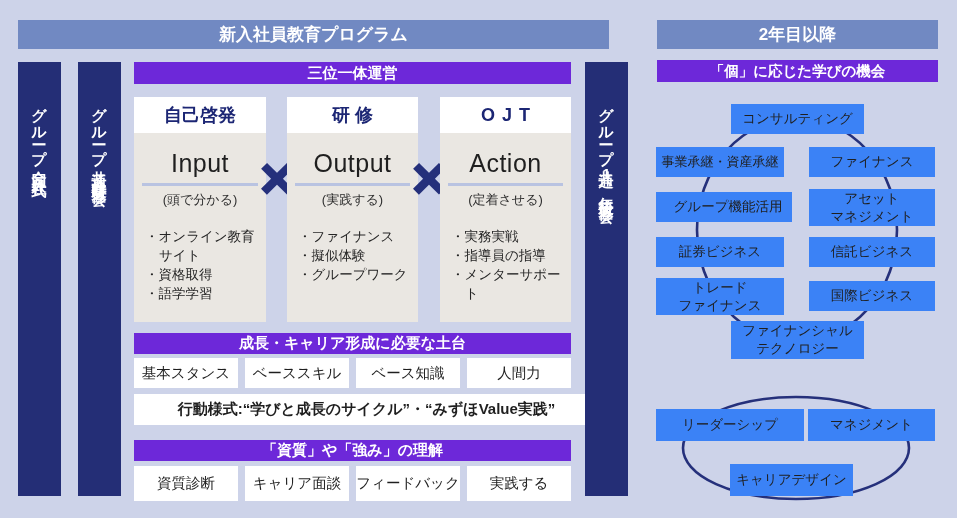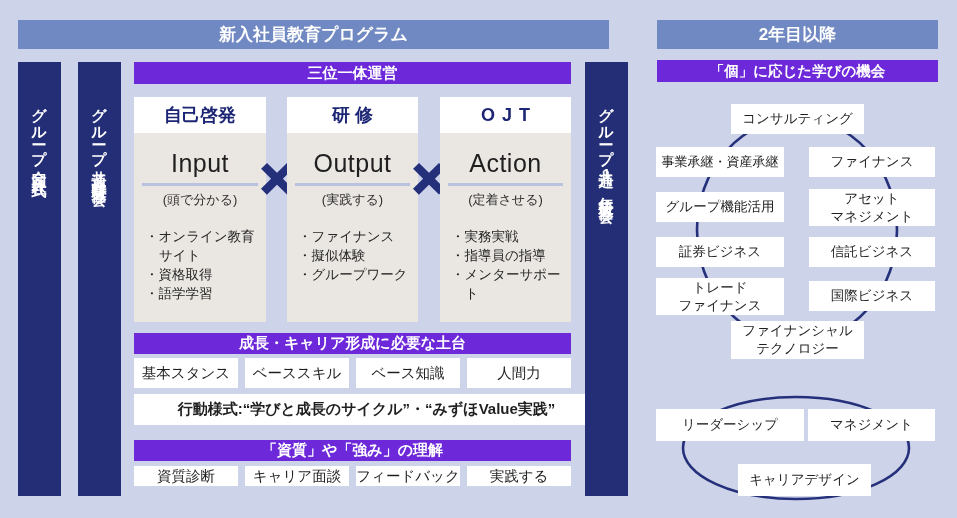--- a/index.html
+++ b/index.html
@@ -64,35 +64,35 @@
     position:absolute; top:146px; width:60px; text-align:center;
     font-size:58px; line-height:1.1; font-weight:bold; color:#25307b;
     -webkit-text-stroke:2px #25307b;
   }
   #x-1 { left:247px; }
   #x-2 { left:399px; }
 
   
   .row4 { position:absolute; left:134px; width:437px; display:flex; gap:7px; }
   #foundation-row    { top:358px; height:30px; }
-  #understanding-row { top:466px; height:20px; }
+  #understanding-row { top:466px; height:35px; }
   .cell {
     flex:1; background:#fff; display:flex; align-items:center; justify-content:center;
     font-size:14.5px; color:#1f1f1f;
   }
   #behavior-box {
     position:absolute; left:134px; top:394px; width:437px; height:31px; background:#fff;
     display:flex; align-items:center; justify-content:center;
     font-weight:bold; font-size:15px; color:#1f1f1f;padding-left:14px;
   }
 
   
   #circle-svg { position:absolute; left:640px; top:90px; }
   .cbox {
-    position:absolute; background:#ffffff;
+    position:absolute; background:#3b82f6;
     display:flex; align-items:center; justify-content:center;
     text-align:center; font-size:13.5px; color:#1f1f1f;
     white-space:pre-line; line-height:1.3;
   }
 </style>
 </head>
 <body>
 
 <div class="canvas">
 
@@ -180,28 +180,28 @@
   </div>
 
   <svg id="circle-svg" width="317" height="428">
     <ellipse cx="157" cy="140" rx="100" ry="112" fill="none" stroke="#25307b" stroke-width="2.6"></ellipse>
     <ellipse cx="156" cy="358" rx="113" ry="51" fill="none" stroke="#25307b" stroke-width="2.6"></ellipse>
   </svg>
 
   <div class="cbox" style="left:731px; top:104px; width:133px; height:30px;">コンサルティング</div>
   <div class="cbox" style="left:656px; top:147px; width:128px; height:30px; font-size:13px;">事業承継・資産承継</div>
   <div class="cbox" style="left:809px; top:147px; width:126px; height:30px;">ファイナンス</div>
-  <div class="cbox" style="left:656px; top:192px; width:128px; height:30px;">グループ機能活用</div>
+  <div class="cbox" style="left:656px; top:192px; width:128px; height:30px;padding-left:8px;">グループ機能活用</div>
   <div class="cbox" style="left:809px; top:189px; width:126px; height:37px;">アセット
 マネジメント</div>
   <div class="cbox" style="left:656px; top:237px; width:128px; height:30px;">証券ビジネス</div>
   <div class="cbox" style="left:809px; top:237px; width:126px; height:30px;">信託ビジネス</div>
   <div class="cbox" style="left:656px; top:278px; width:128px; height:37px;">トレード
 ファイナンス</div>
   <div class="cbox" style="left:809px; top:281px; width:126px; height:30px;">国際ビジネス</div>
   <div class="cbox" style="left:731px; top:321px; width:133px; height:38px;">ファイナンシャル
 テクノロジー</div>
 
   <div class="cbox" style="left:656px; top:409px; width:148px; height:32px;">リーダーシップ</div>
   <div class="cbox" style="left:808px; top:409px; width:127px; height:32px;">マネジメント</div>
-  <div class="cbox" style="left:730px; top:464px; width:133px; height:32px;margin-left:8px;">キャリアデザイン</div>
+  <div class="cbox" style="left:730px; top:464px; width:123px; height:32px;">キャリアデザイン</div>
 
 </div>
 
 </body></html>

